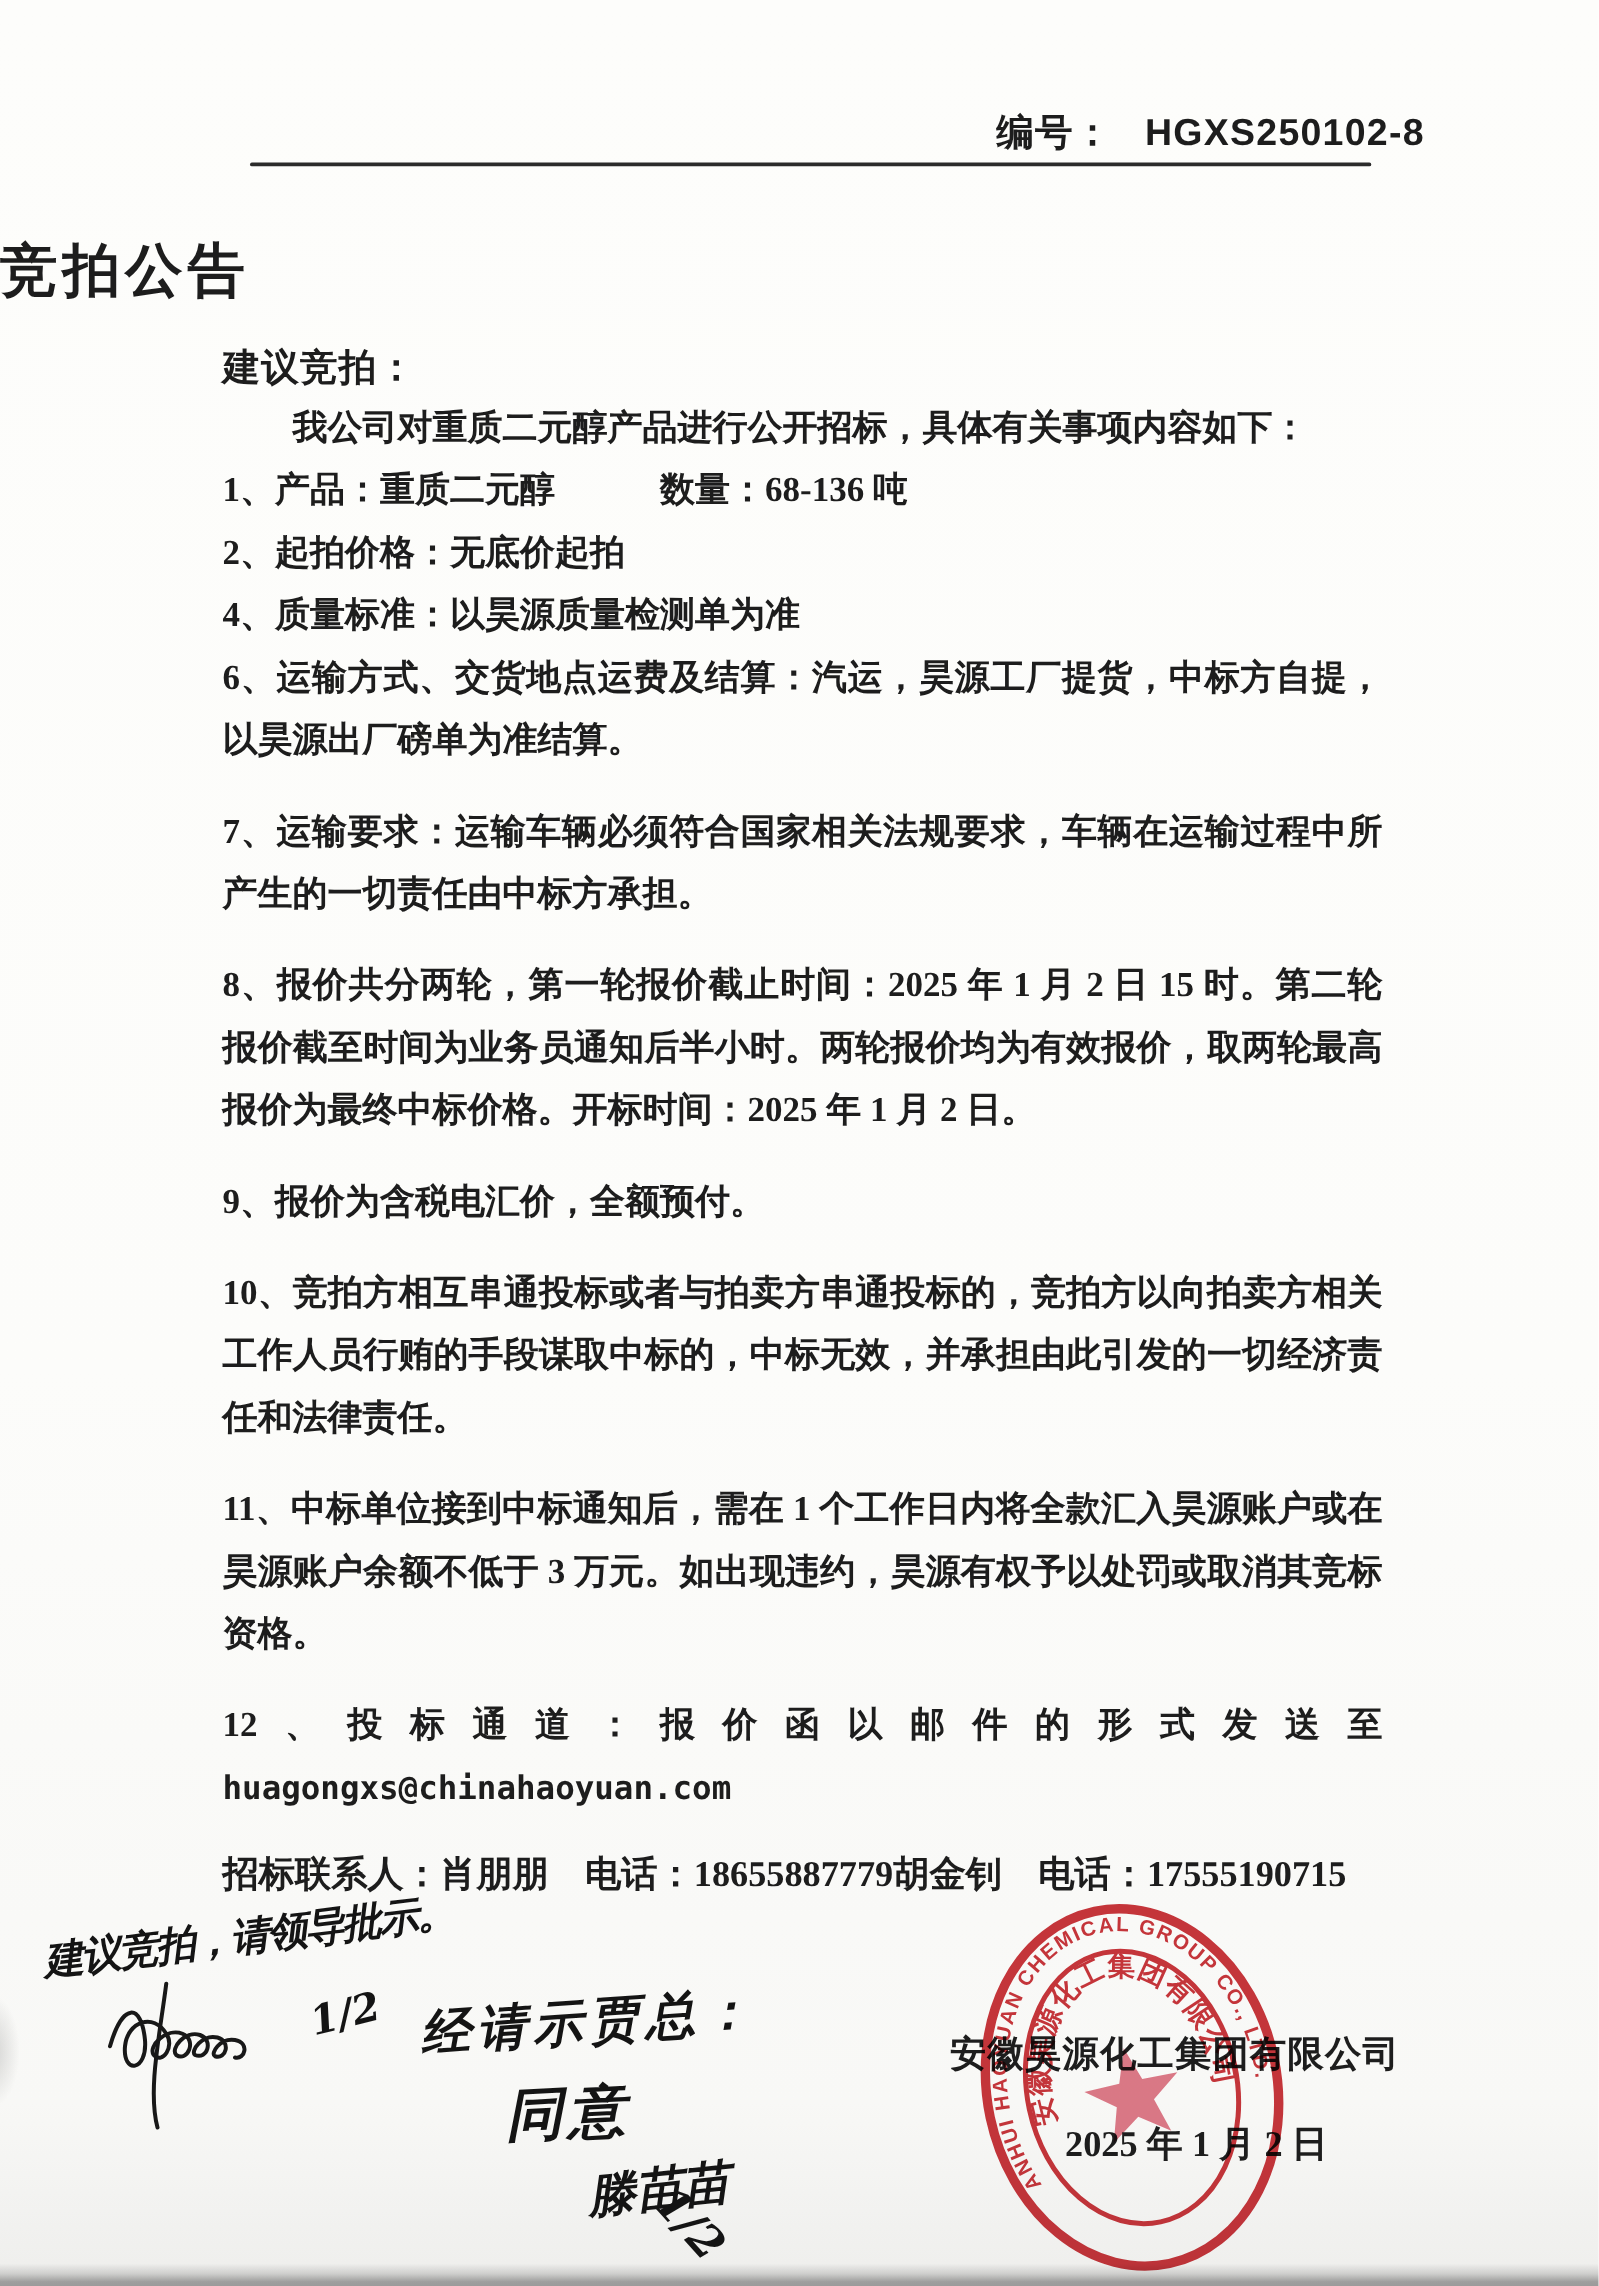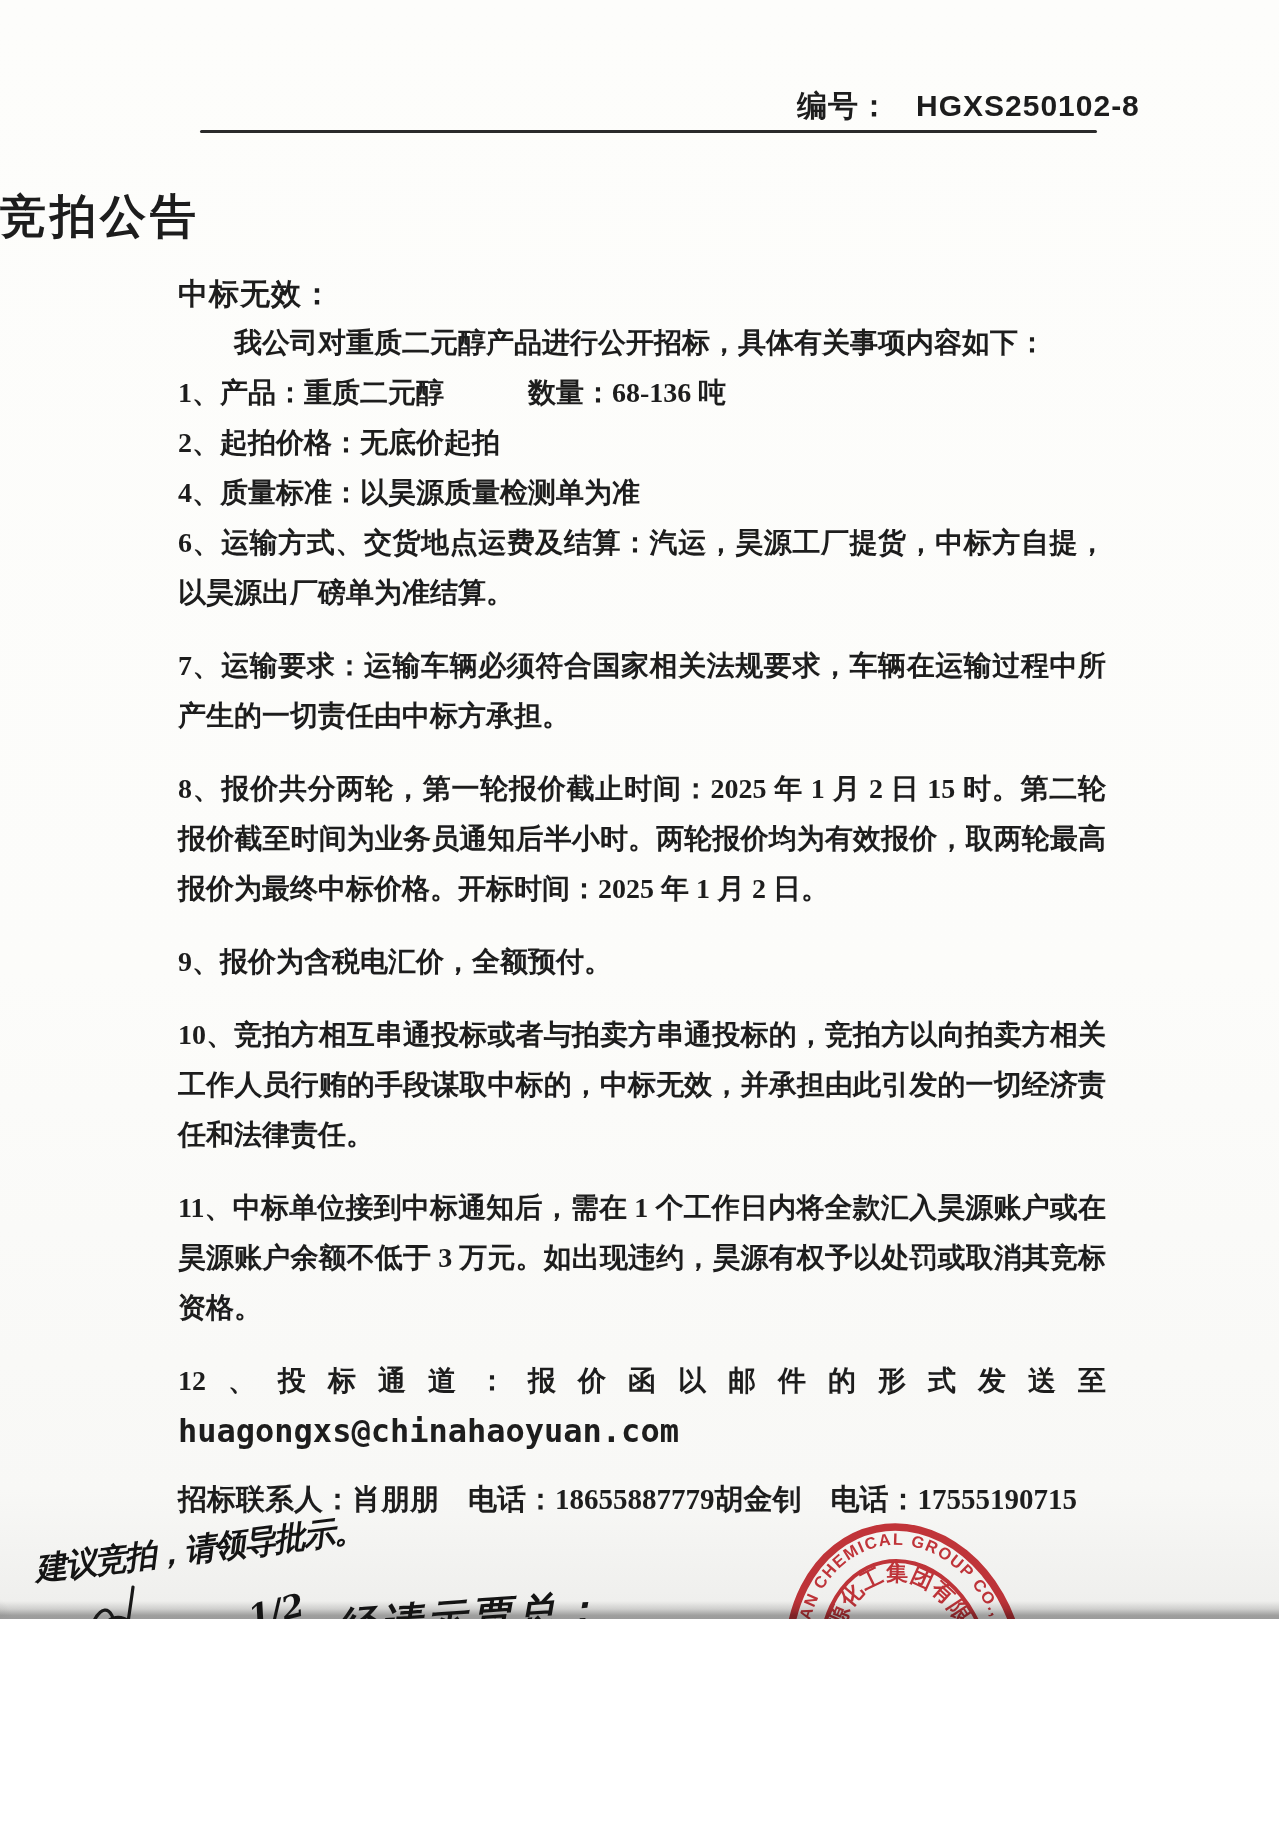--- a/index.html
+++ b/index.html
@@ -1,18 +1,18 @@
 <!DOCTYPE html>
 <html><head>
 <meta charset="utf-8">
 <style>
   html,body{margin:0;padding:0;background:#ffffff;}
   .page{
     position:relative;
-    width:1279px;height:1619px;
+    width:1279px;height:1829px;
     overflow:hidden;
     background:linear-gradient(180deg,#fdfdfb 0%,#fcfcfa 60%,#f8f8f6 92%,#efefed 99%,#e6e6e4 100%);
     font-family:"Liberation Serif", serif;
     color:#1d1d1d;
   }
   
   .doc-number{
     position:absolute;left:797px;top:86px;
     font-size:30px;font-weight:bold;letter-spacing:1px;
     white-space:nowrap;
@@ -37,21 +37,21 @@
   .body{
     position:absolute;left:178px;top:318px;width:928px;
     font-size:28px;font-weight:bold;line-height:50px;
     text-align:justify;
   }
   .body p{margin:0;}
   .body .intro{text-indent:2em;}
   .body .item.spaced{margin-top:23px;}
   .email{
     font-family:"DejaVu Sans Mono", monospace;
-    font-weight:bold;font-size:32px;letter-spacing:0px;
+    font-weight:bold;font-size:26px;letter-spacing:0px;
   }
   
   .contacts{
     position:absolute;left:178px;top:1480px;width:856px;
     display:flex;justify-content:space-between;
     font-size:29px;font-weight:bold;white-space:nowrap;
   }
   .office-phone{
     position:absolute;left:322px;top:1556px;
     font-size:29px;font-weight:bold;white-space:nowrap;
@@ -100,21 +100,21 @@
 
 <div class="page">
 
   <div class="doc-number">
     <span>编号：</span><span class="num">HGXS250102-8</span>
   </div>
   <div class="header-rule"></div>
 
   <h1 class="title">竞拍公告</h1>
 
-  <div class="salutation">中标无效：</div>
+  <div class="salutation">建议竞拍：</div>
 
   <div class="body">
     <p class="intro">我公司对重质二元醇产品进行公开招标，具体有关事项内容如下：</p>
     <div>
         <p class="item">1、产品：重质二元醇　　　数量：68-136 吨</p>
         <p class="item">2、起拍价格：无底价起拍</p>
         <p class="item">4、质量标准：以昊源质量检测单为准</p>
         <p class="item">6、运输方式、交货地点运费及结算：汽运，昊源工厂提货，中标方自提，以昊源出厂磅单为准结算。</p>
         <p class="item spaced">7、运输要求：运输车辆必须符合国家相关法规要求，车辆在运输过程中所产生的一切责任由中标方承担。</p>
         <p class="item spaced">8、报价共分两轮，第一轮报价截止时间：2025 年 1 月 2 日 15 时。第二轮报价截至时间为业务员通知后半小时。两轮报价均为有效报价，取两轮最高报价为最终中标价格。开标时间：2025 年 1 月 2 日。</p>

